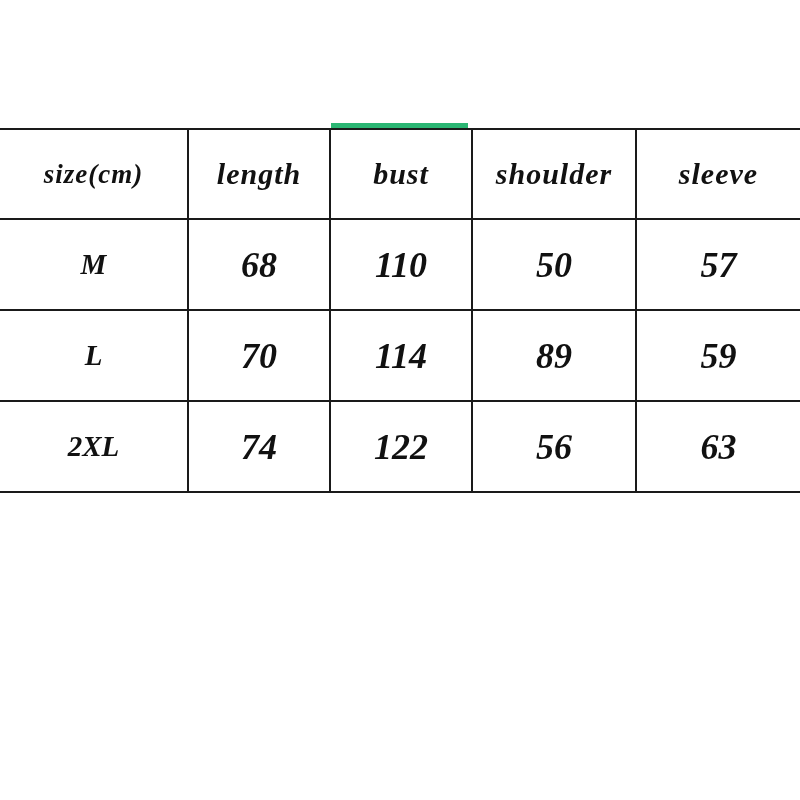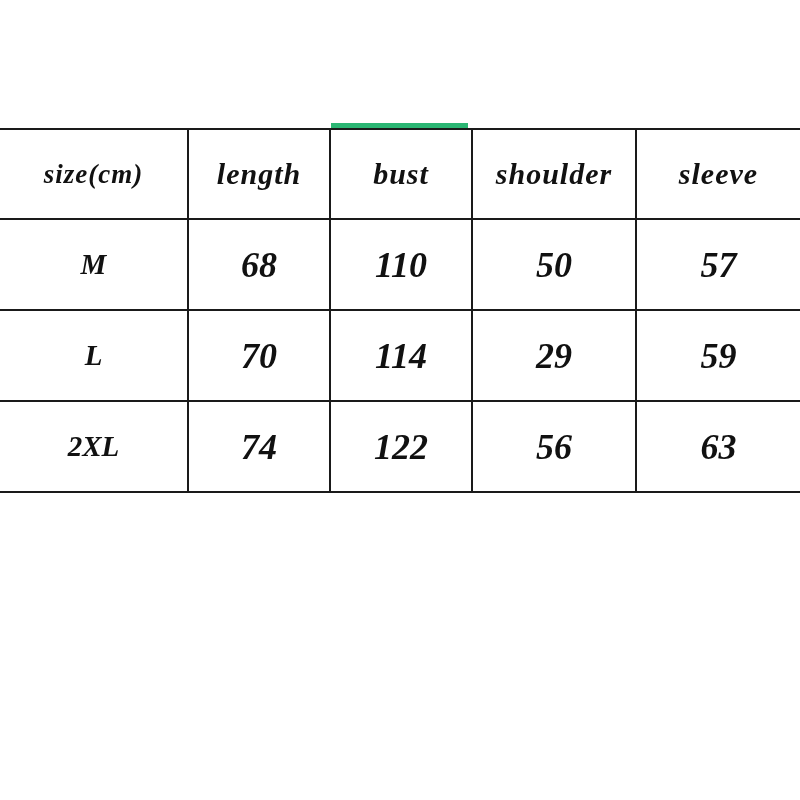--- a/index.html
+++ b/index.html
@@ -119,21 +119,21 @@
           <td class="first-col">M</td>
           <td>68</td>
           <td>110</td>
           <td>50</td>
           <td>57</td>
         </tr>
         <tr>
           <td class="first-col">L</td>
           <td>70</td>
           <td>114</td>
-          <td>29</td>
+          <td>89</td>
           <td>59</td>
         </tr>
         <tr>
           <td class="first-col">2XL</td>
           <td>74</td>
           <td>122</td>
           <td>56</td>
           <td>63</td>
         </tr>
       </tbody>

